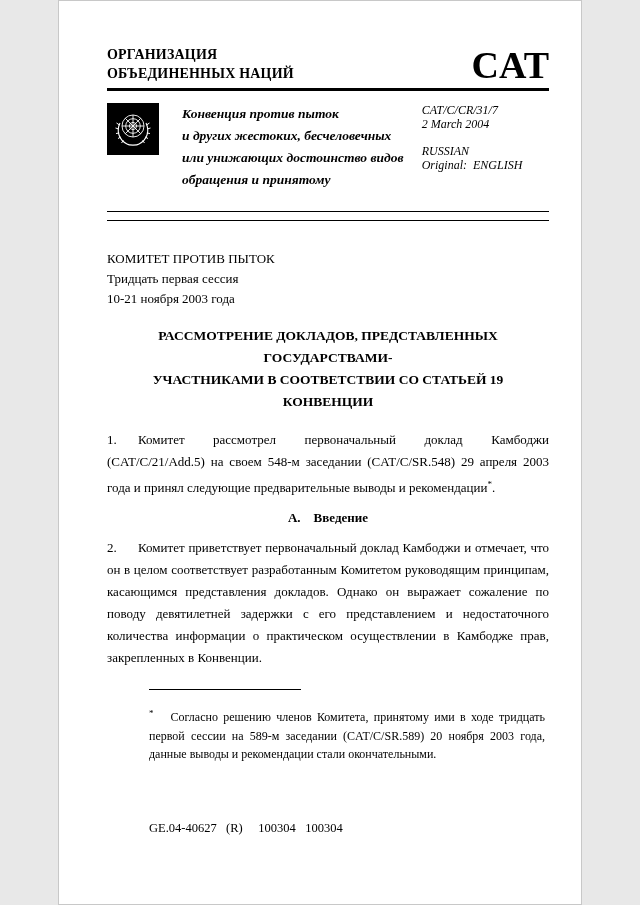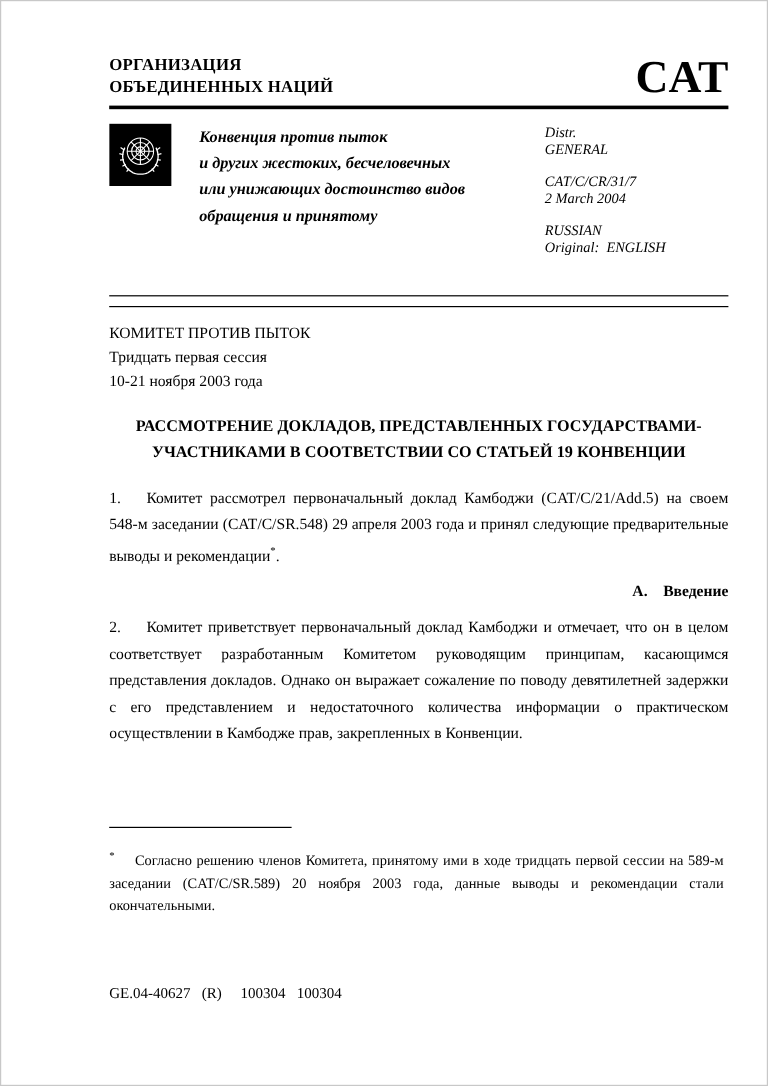--- a/index.html
+++ b/index.html
@@ -2,27 +2,27 @@
 <html><head>
 <meta charset="utf-8">
 <style>
   html, body {
     margin: 0;
     padding: 0;
     background: #e8e8e8;
   }
   .page {
     position: relative;
-    width: 640px;
+    width: 524px;
     height: 905px;
     margin: 0 auto;
     background: #ffffff;
     border: 1px solid #c8c8c8;
     box-sizing: border-box;
-    padding: 44px 32px 0 90px;
+    padding: 44px 32px 0 48px;
     overflow: hidden;
     font-family: "Liberation Serif", "DejaVu Serif", serif;
     color: #000;
     font-size: 13px;
   }
   .ws-pre { white-space: pre; }
 
   
   .header {
     display: flex;
@@ -70,21 +70,21 @@
     font-size: 12px;
     line-height: 14px;
   }
   .dgroup { margin-bottom: 13px; }
 
   .rule-thin1 { margin-top: 20px; border-top: 1px solid #000; }
   .rule-thin2 { margin-top: 8px;  border-top: 1px solid #000; }
 
   
   .committee-block {
-    margin-top: 12px;
+    margin-top: 28px;
     font-size: 13px;
     line-height: 20px;
   }
   .h-main {
     margin-top: 16px;
     text-align: center;
     font-weight: bold;
     font-size: 13.5px;
     line-height: 22px;
   }
@@ -108,21 +108,21 @@
     font-size: 13px;
     line-height: 22px;
   }
   .para.second { margin-top: 9px; }
   .pnum {
     display: inline-block;
     width: 31px;
   }
   .section-a {
     margin-top: 8px;
-    text-align: right;
+    text-align: center;
     font-weight: bold;
     font-size: 13px;
     line-height: 21px;
   }
   sup.fn-ref { font-size: 9px; }
 
   
   .footnote {
     position: absolute;
     left: 90px;
@@ -197,24 +197,20 @@
       </svg>
     </div>
     <div class="mast-title">
       <div>Конвенция против пыток</div>
       <div>и других жестоких, бесчеловечных</div>
       <div>или унижающих достоинство видов</div>
       <div>обращения и принятому</div>
     </div>
     <div class="distr-col">
       <div class="dgroup">
-        <div>Distr.</div>
-        <div>GENERAL</div>
-      </div>
-      <div class="dgroup">
         <div>CAT/C/CR/31/7</div>
         <div>2 March 2004</div>
       </div>
       <div class="dgroup">
         <div>RUSSIAN</div>
         <div class="ws-pre">Original:  ENGLISH</div>
       </div>
     </div>
   </div>
 

